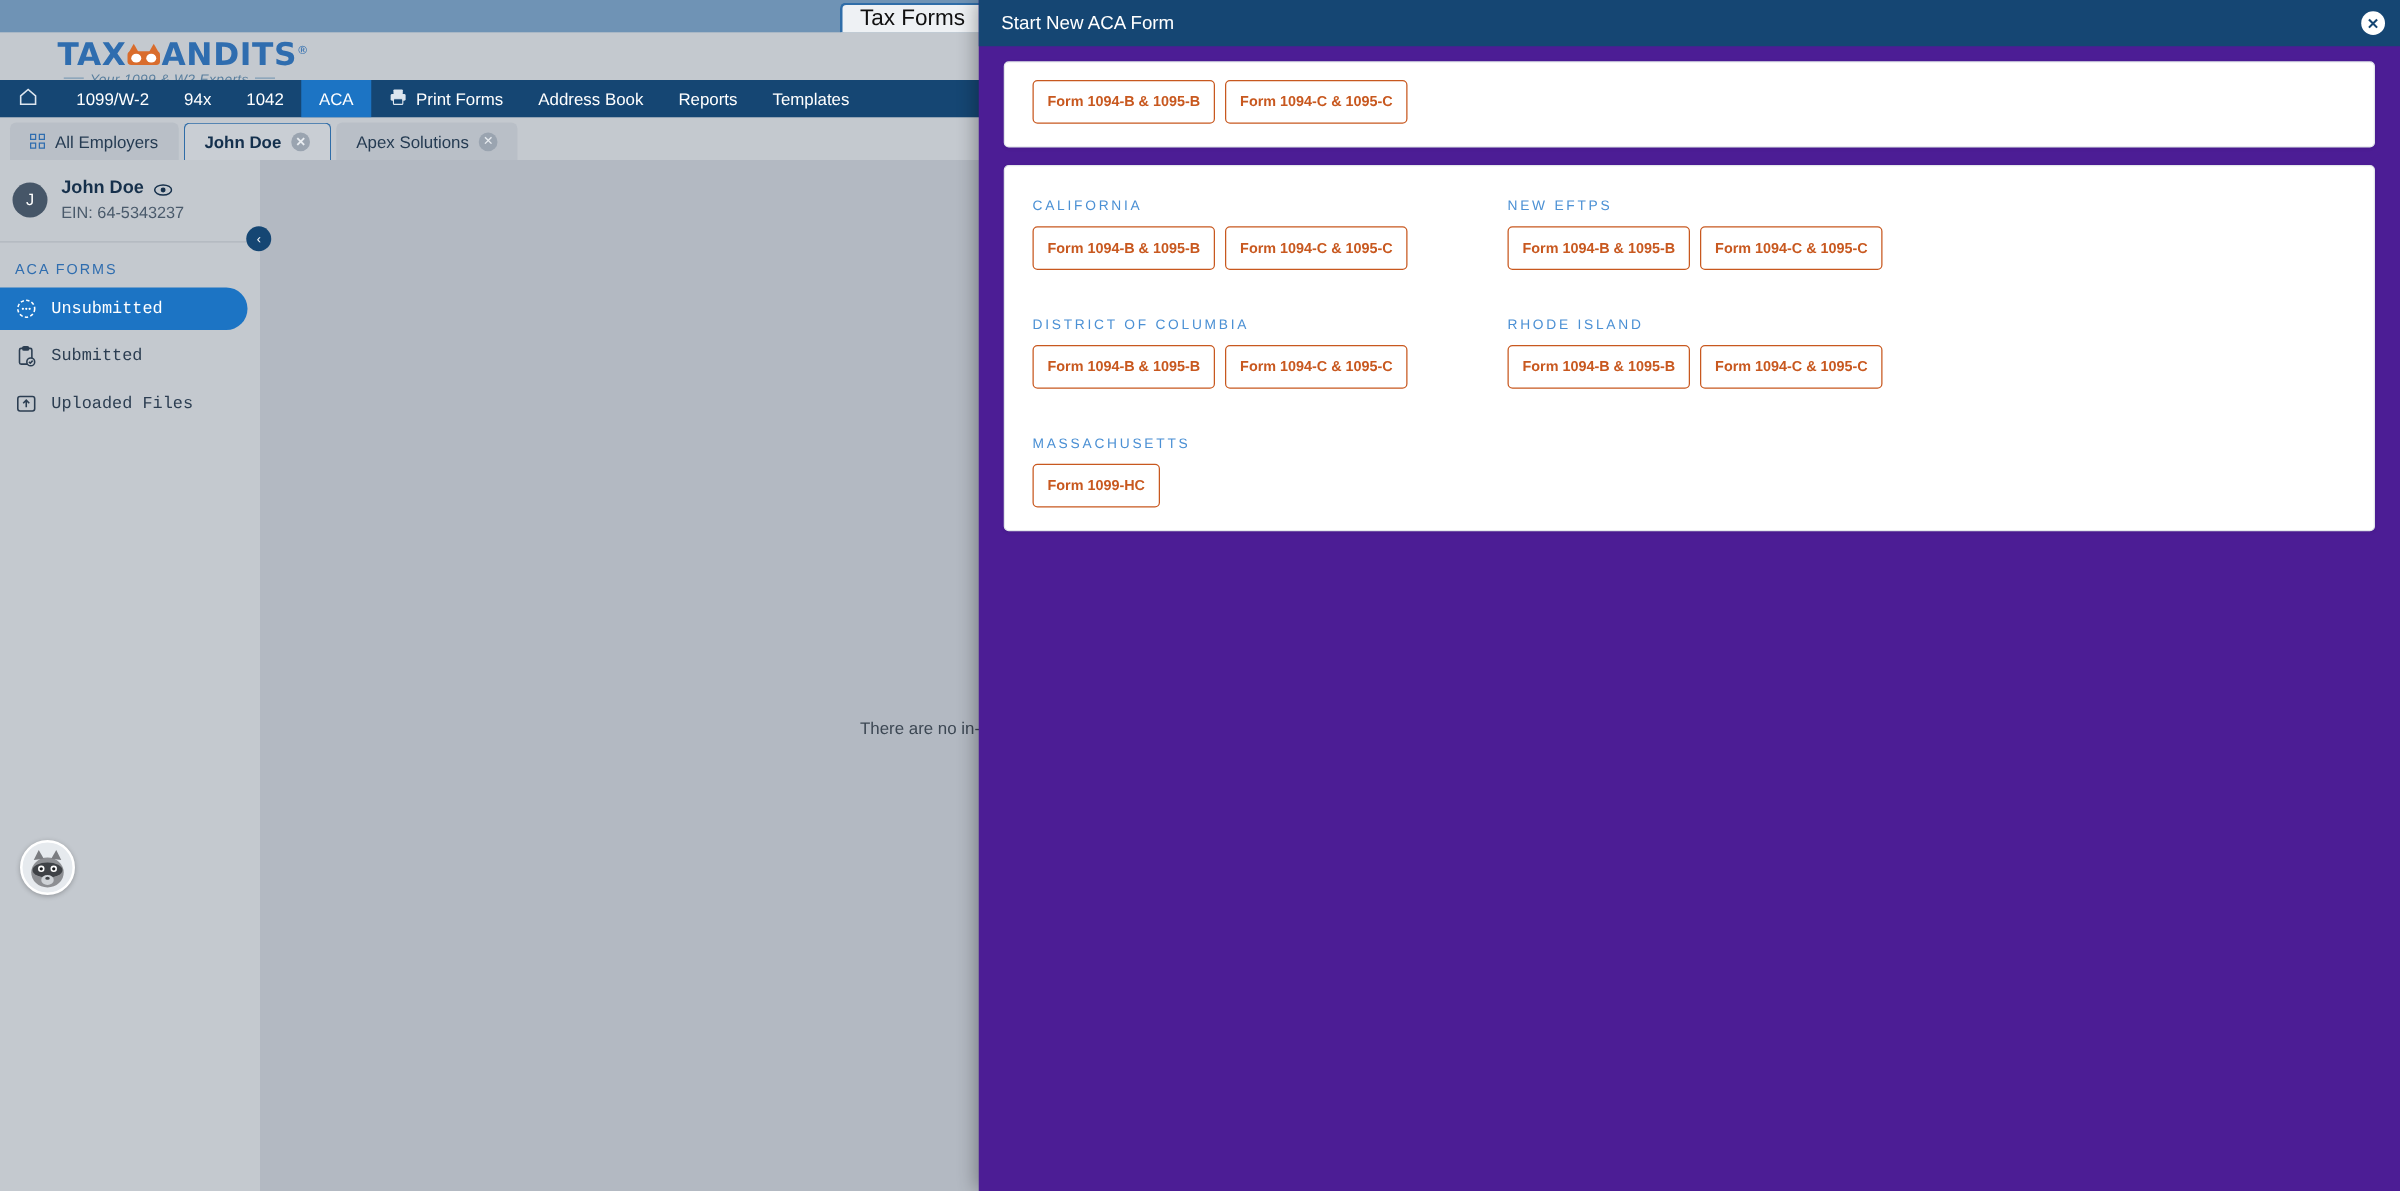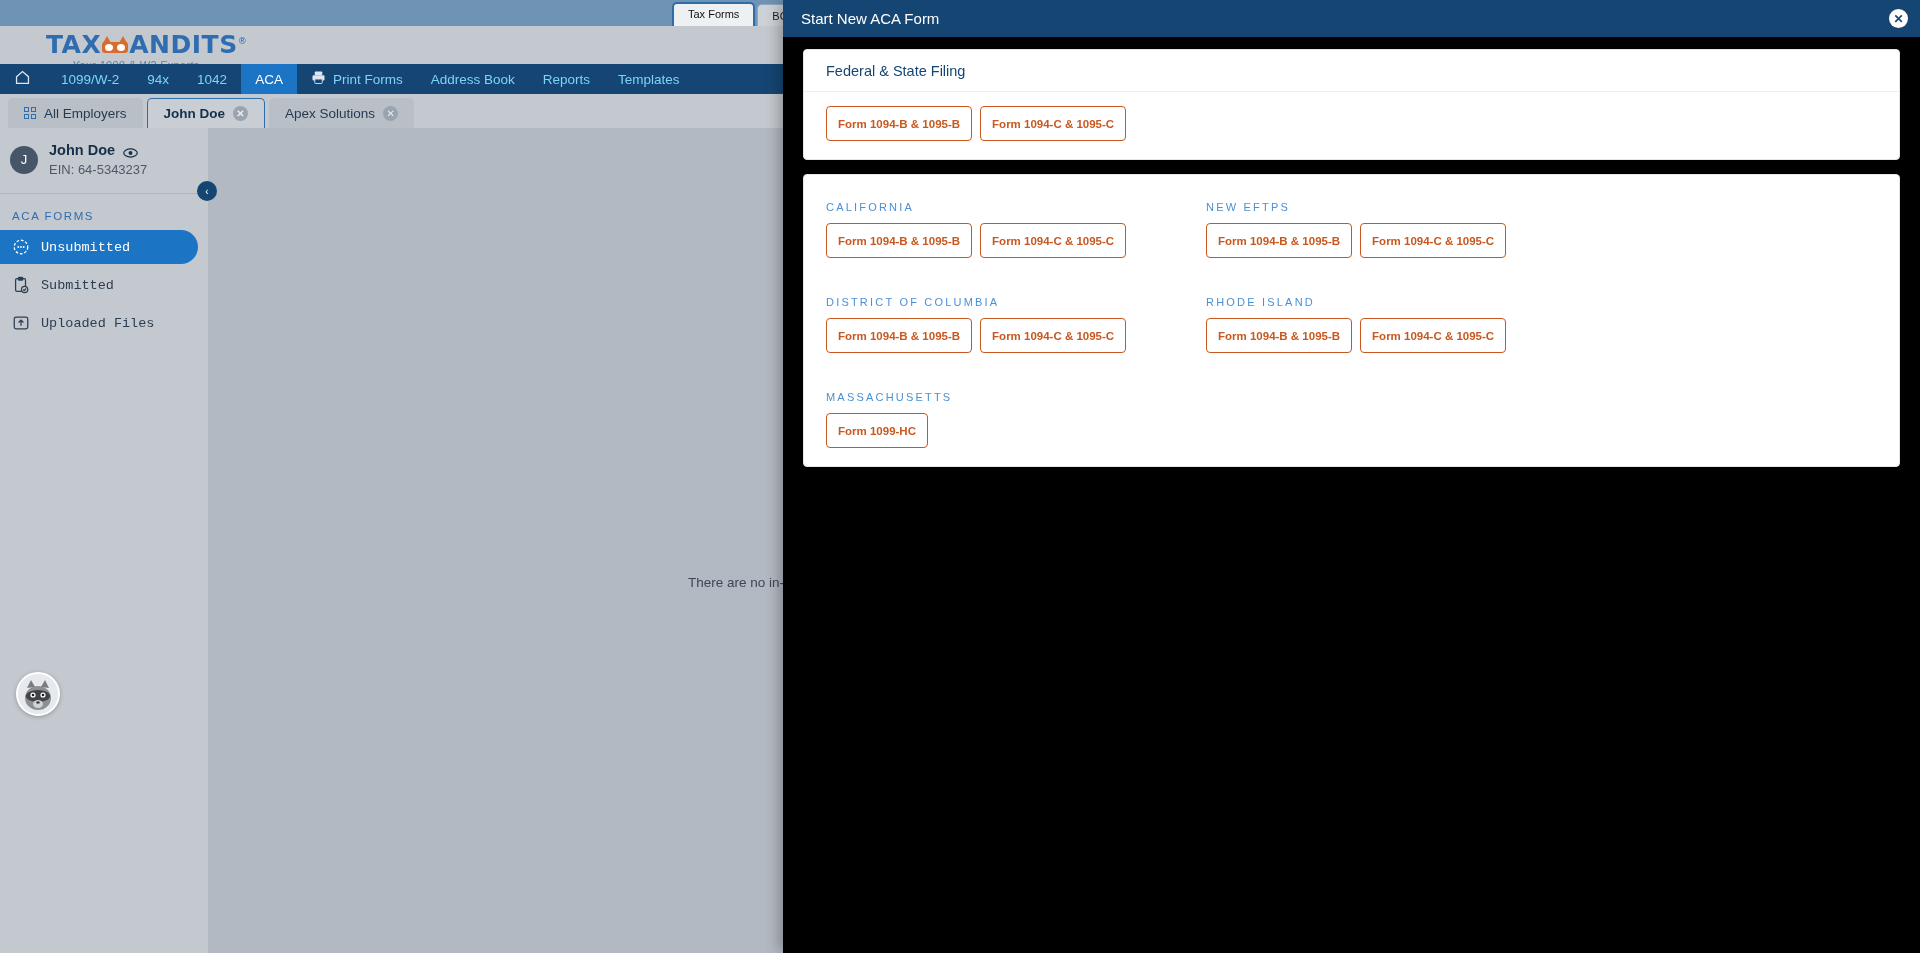--- a/index.html
+++ b/index.html
@@ -13,21 +13,21 @@
 
   
   .tabstrip {
     position: absolute; top: 0; left: 0; width: 1920px; height: 26px;
     background: #6f93b5;
     display: flex; align-items: flex-end; padding-left: 672px;
   }
   .btab {
     height: 22px; padding: 0 14px;
     background: #ccd2d8; color: #1b1b1b;
-    font-size: 11px; line-height: 22px;
+    font-size: 18px; line-height: 22px;
     border: 1px solid #8fa8bf; border-bottom: none;
     border-radius: 5px 5px 0 0; margin-right: 2px;
     white-space: nowrap;
   }
   .btab.active {
     background: #eef1f4; color: #101010;
     border-color: #2f6da8; border-width: 2px; border-bottom: none;
     height: 24px; line-height: 21px;
   }
 
@@ -75,21 +75,21 @@
     background: #7d9cb5; vertical-align: 4px; margin: 0 5px;
   }
 
   
   .mainnav {
     position: absolute; top: 64px; left: 0; width: 1920px; height: 30px;
     background: #154673; display: flex; align-items: stretch;
   }
   .navitem {
     display: flex; align-items: center; gap: 7px;
-    padding: 0 14px; color: #7dd3fc; font-size: 13.5px;
+    padding: 0 14px; color: #ffffff; font-size: 13.5px;
     white-space: nowrap; cursor: pointer;
   }
   .navitem.active { background: #1c74c4; color: #ffffff; }
   .navitem.home { padding: 0 16px 0 14px; }
 
   
   .emptabs {
     position: absolute; top: 94px; left: 0; width: 1920px; height: 34px;
     background: #c4c9cf; display: flex; align-items: flex-end; padding-left: 8px;
   }
@@ -171,21 +171,21 @@
     position: absolute; left: 16px; top: 672px;
     width: 44px; height: 44px; border-radius: 50%;
     background: #e9edf1; border: 2px solid #fff;
     box-shadow: 0 1px 4px rgba(0,0,0,.25);
     overflow: hidden; cursor: pointer; z-index: 6;
   }
 
   
   .modal {
     position: absolute; top: 0; right: 0; width: 1137px; height: 953px;
-    background: #000000; box-shadow: -3px 0 14px rgba(0,0,0,.30); z-index: 20;
+    background: #4c1d95; box-shadow: -3px 0 14px rgba(0,0,0,.30); z-index: 20;
   }
   .modal-head {
     height: 37px; background: #154673; color: #fff;
     display: flex; align-items: center; padding: 0 12px 0 18px;
   }
   .modal-title { font-size: 15px; flex: 1; }
   .modal-close {
     width: 19px; height: 19px; border-radius: 50%; background: #fff;
     color: #154673; font-size: 12px; display: flex;
     align-items: center; justify-content: center; cursor: pointer;
@@ -364,21 +364,20 @@
   </div>
 
   <div class="modal">
     <div class="modal-head">
       <div class="modal-title">Start New ACA Form</div>
       <div class="modal-close">✕</div>
     </div>
     <div class="modal-body">
 
       <div class="panel" style="margin-bottom:14px;">
-        <div class="panel-head">Federal &amp; State Filing</div>
         <div class="panel-body" id="fedbtns"><div class="formbtn">Form 1094-B &amp; 1095-B</div><div class="formbtn">Form 1094-C &amp; 1095-C</div></div>
       </div>
 
       <div class="panel">
         <div class="panel-body">
           <div class="state-grid" id="stategrid">
               <div><div class="state-name">CALIFORNIA</div><div class="formbtn">Form 1094-B &amp; 1095-B</div><div class="formbtn">Form 1094-C &amp; 1095-C</div></div>
               <div><div class="state-name">NEW EFTPS</div><div class="formbtn">Form 1094-B &amp; 1095-B</div><div class="formbtn">Form 1094-C &amp; 1095-C</div></div>
               <div><div class="state-name">DISTRICT OF COLUMBIA</div><div class="formbtn">Form 1094-B &amp; 1095-B</div><div class="formbtn">Form 1094-C &amp; 1095-C</div></div>
               <div><div class="state-name">RHODE ISLAND</div><div class="formbtn">Form 1094-B &amp; 1095-B</div><div class="formbtn">Form 1094-C &amp; 1095-C</div></div>

